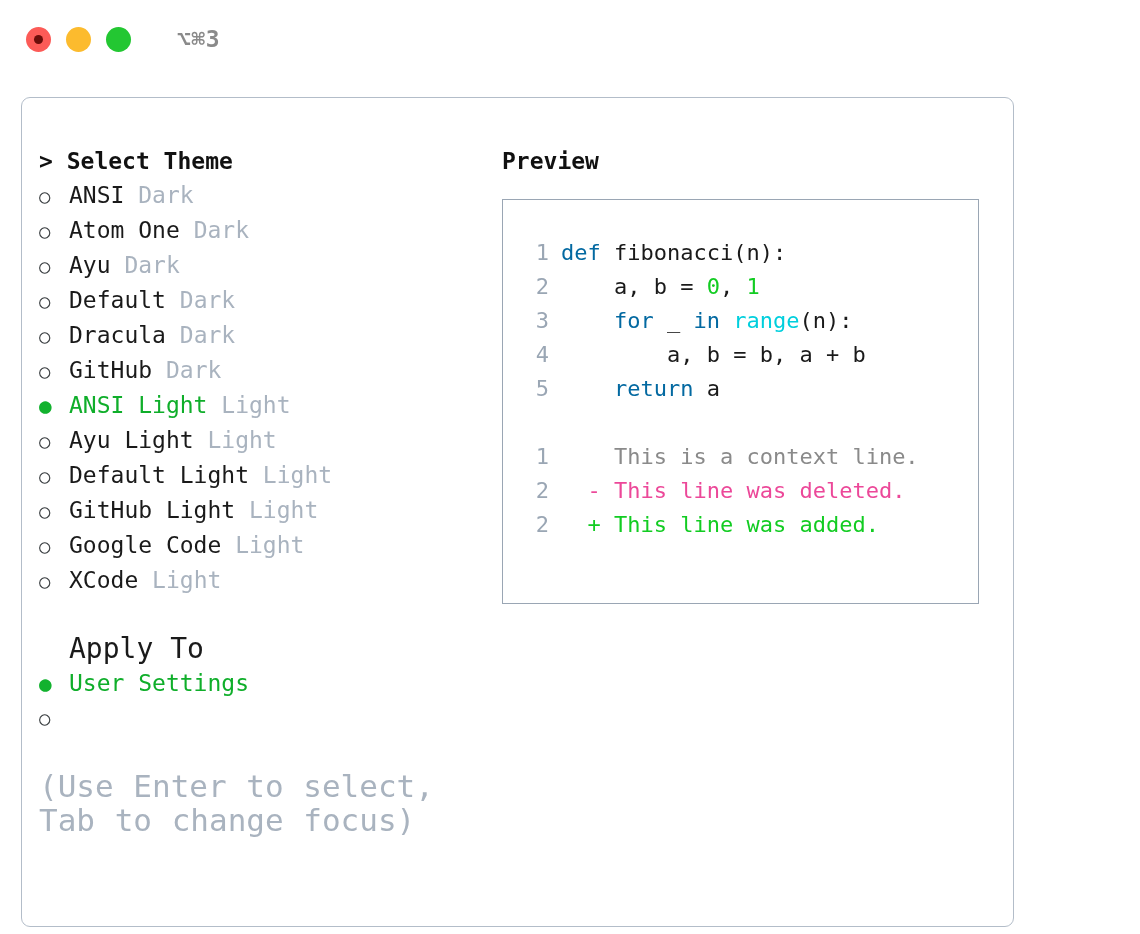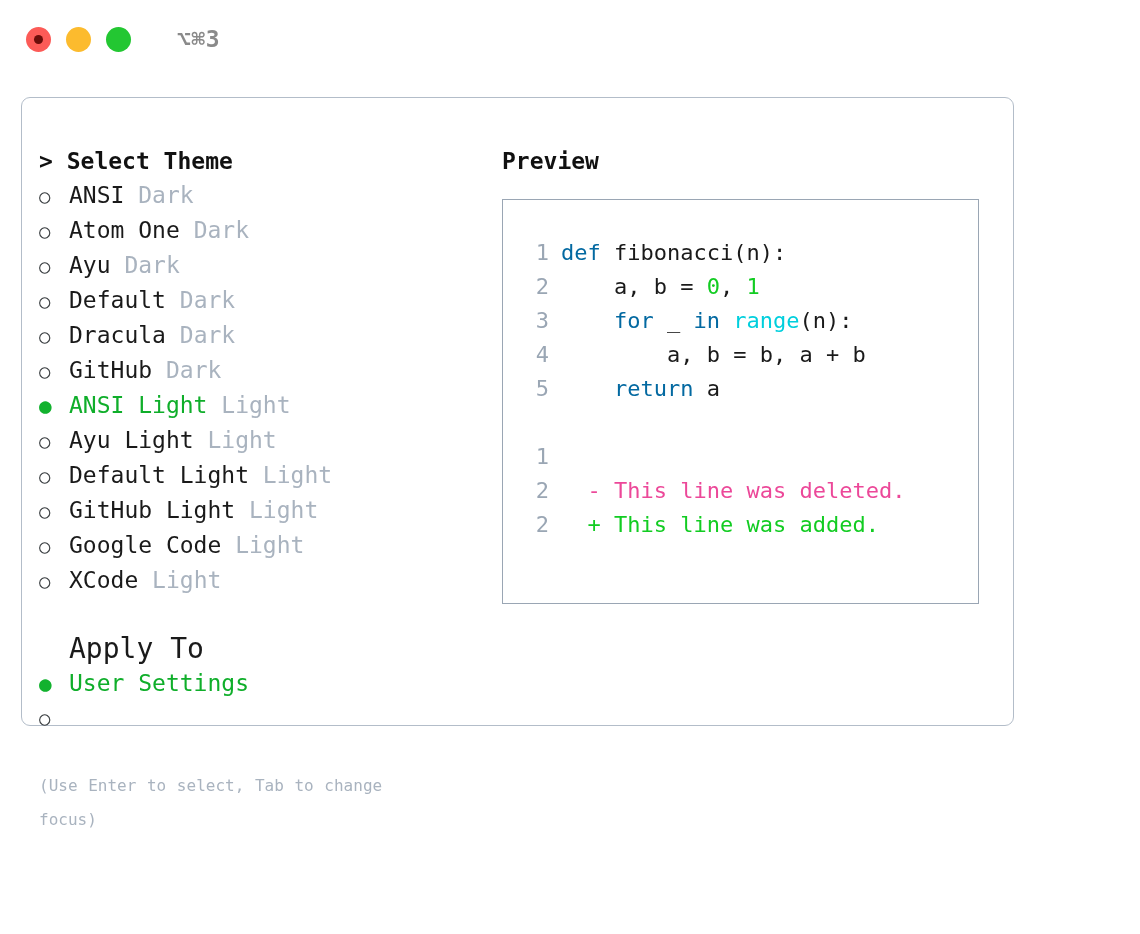--- a/index.html
+++ b/index.html
@@ -52,21 +52,21 @@
     font-weight: bold;
     color: #8a8a8a;
     letter-spacing: 0.5px;
   }
 
   
   .panel {
     position: absolute;
     left: 21px; top: 97px;
     width: 993px;
-    height: 629px;
+    height: 830px;
     border: 1.6px solid #b3bdc9;
     border-radius: 9px;
     background: #ffffff;
   }
 
   .columns {
     display: flex;
     padding: 46px 0 0 0;
   }
   .col-left  { width: 462px; padding-left: 17px; }
@@ -104,21 +104,21 @@
   }
   .opt.selected .bullet { color: #12b22e; font-size: 21px; }
   .opt.selected .opt-name { color: #0fae2a; }
   .opt-name { color: #1a1a1a; }
   .opt-tag  { color: #a9b3bf; }
 
   .spacer-sm { height: 34px; }
   .spacer-md { height: 34px; }
 
   .hint {
-    font-size: 16px;
+    font-size: 31px;
     line-height: 34px;
     color: #a9b3bf;
     width: 410px;
     word-spacing: 1px;
   }
 
   
   .preview-title {
     font-size: 23px;
     font-weight: bold;
@@ -216,21 +216,21 @@
         <div class="preview-box">
           <div id="code-sample">
               <div class="code-line"><span class="ln">1</span><span class="code-body"><span class="tok-kw">def</span><span class="tok-txt"> fibonacci(n):</span></span></div>
               <div class="code-line"><span class="ln">2</span><span class="code-body"><span class="tok-txt">    a, b = </span><span class="tok-num">0</span><span class="tok-txt">, </span><span class="tok-num">1</span></span></div>
               <div class="code-line"><span class="ln">3</span><span class="code-body"><span class="tok-txt">    </span><span class="tok-kw">for</span><span class="tok-txt"> _ </span><span class="tok-kw">in</span><span class="tok-txt"> </span><span class="tok-fn">range</span><span class="tok-txt">(n):</span></span></div>
               <div class="code-line"><span class="ln">4</span><span class="code-body"><span class="tok-txt">        a, b = b, a + b</span></span></div>
               <div class="code-line"><span class="ln">5</span><span class="code-body"><span class="tok-txt">    </span><span class="tok-kw">return</span><span class="tok-txt"> a</span></span></div>
             </div>
           <div class="blank-line"></div>
           <div id="diff-sample">
-              <div class="code-line"><span class="ln">1</span></div>
+              <div class="code-line"><span class="ln">1</span><span class="code-body diff-ctx">    This is a context line.</span></div>
               <div class="code-line"><span class="ln">2</span><span class="code-body diff-del">  - This line was deleted.</span></div>
               <div class="code-line"><span class="ln">2</span><span class="code-body diff-add">  + This line was added.</span></div>
             </div>
         </div>
       </div>
 
     </div>
   </div>
 </div>
 

